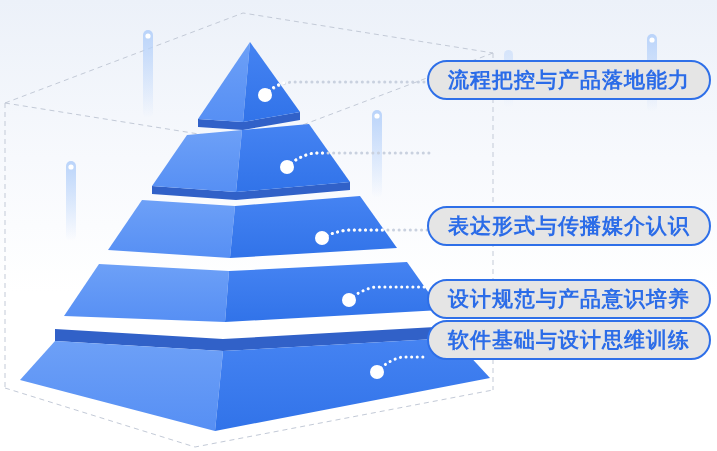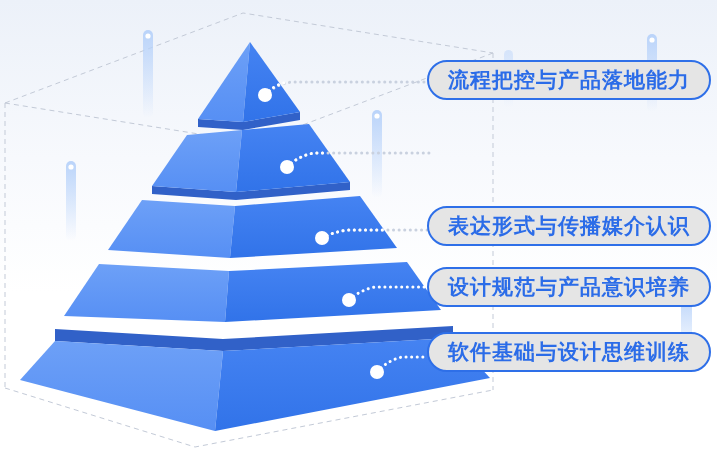--- a/index.html
+++ b/index.html
@@ -10,21 +10,21 @@
   }
   #stage{position:absolute;left:0;top:0;width:717px;height:451px;}
   svg{position:absolute;left:0;top:0;}
   .pill{
     position:absolute;left:427px;width:280px;height:36px;
     background:#e5e5e5;border:2px solid #2e6fe8;border-radius:21px;
     display:flex;align-items:center;justify-content:center;
     font-size:21px;font-weight:bold;color:#2b6ce8;letter-spacing:1px;
     white-space:nowrap;z-index:5;
   }
-  .p1{top:60px}.p2{top:133px}.p3{top:206px}.p4{top:267px}.p5{top:332px}
+  .p1{top:60px}.p2{top:133px}.p3{top:206px}.p4{top:279px}.p5{top:320px}
 </style>
 </head>
 <body>
 
 <div id="stage">
 
 <svg width="717" height="451" viewBox="0 0 717 451">
   <defs>
     <linearGradient id="gLeft" x1="0" y1="0" x2="0" y2="1">
       <stop offset="0" stop-color="#6da0f7"></stop>

